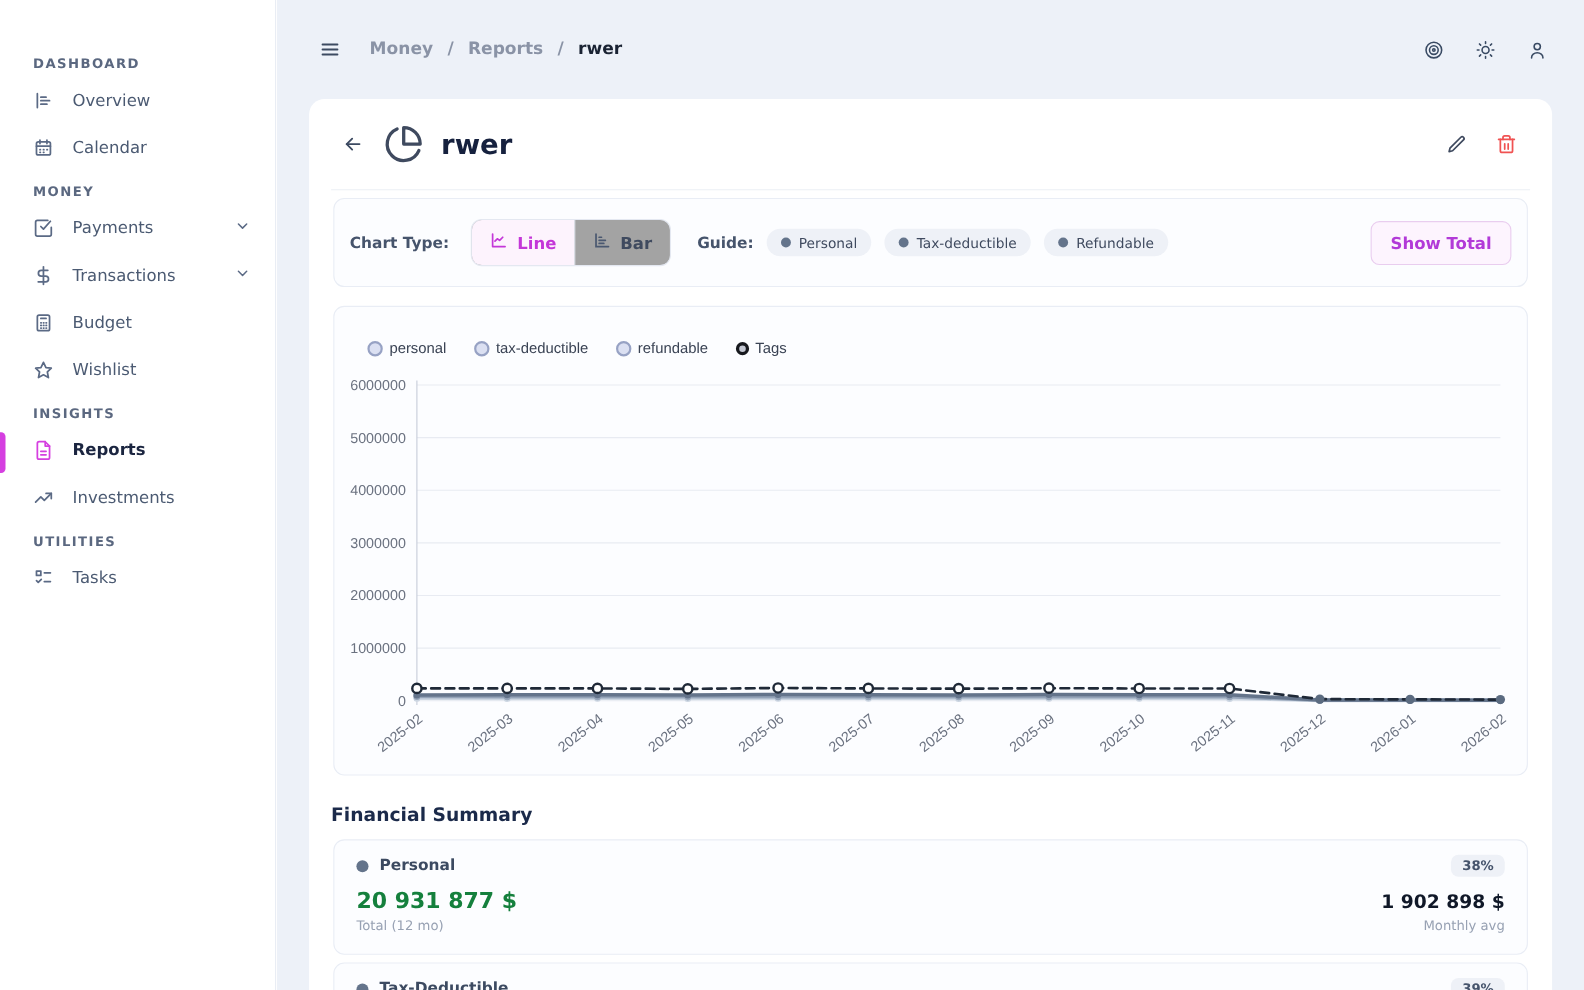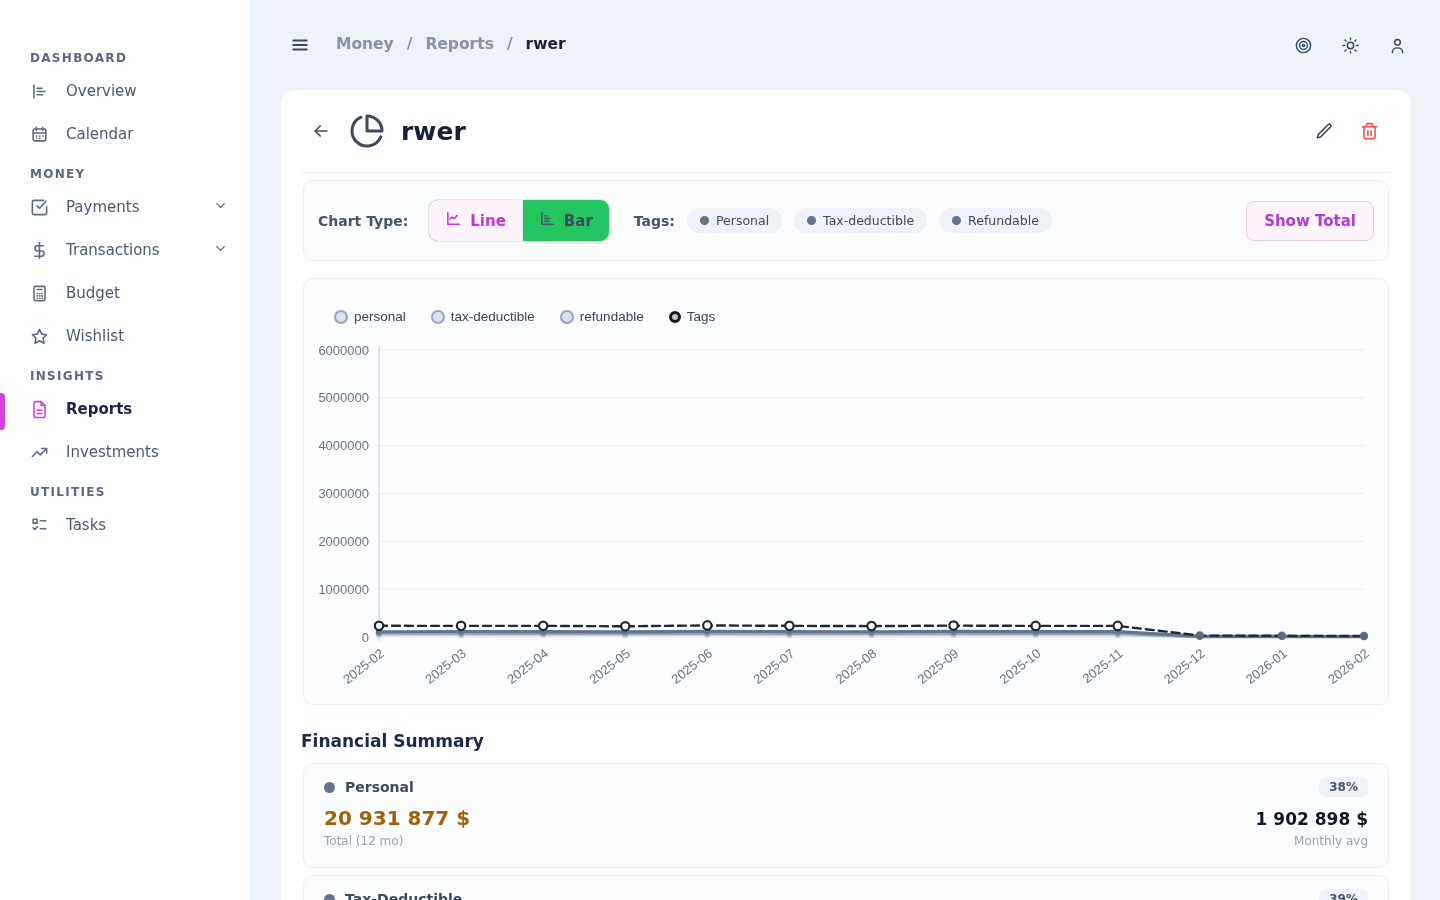--- a/index.html
+++ b/index.html
@@ -55,21 +55,21 @@
   .delete-btn svg { stroke:#f05252; }
   .header-divider { position:absolute; top:82px; left:20px; right:20px; height:1px;
                     background:#edf0f6; }
 
   .card { background:#fcfdff; border:1px solid #e9edf5; border-radius:10px; }
 
   
   .controls-card { position:absolute; top:90px; left:22px; width:1086px; height:81px;
                    display:flex; align-items:center; padding:0 14px; }
   .ctl-label { font-size:14px; font-weight:600; color:#46546c; }
-  .toggle-group { display:flex; margin-left:20px; background:#22c55e;
+  .toggle-group { display:flex; margin-left:20px; background:#a3a3a3;
                   border:1px solid #e4e8f1; border-radius:10px; overflow:hidden; }
   .toggle-btn { display:flex; align-items:center; gap:8px; padding:10px 16px;
                 font-size:15px; font-weight:600; color:#3f4a5f; cursor:pointer; }
   .toggle-btn svg { width:17px; height:17px; stroke:#4a5870; }
   .toggle-btn.selected { background:#fdf3fd; color:#c437d8; }
   .toggle-btn.selected svg { stroke:#c437d8; }
   .toggle-btn + .toggle-btn { border-left:1px solid #e4e8f1;justify-content:center; }
   .tags-label { margin-left:24px; font-size:14px; font-weight:600; color:#46546c; }
   .tag-chip { display:flex; align-items:center; gap:7px; margin-left:12px;
               background:#eef1f7; border-radius:99px; padding:5px 13px;
@@ -98,21 +98,21 @@
                   padding:13px 20px; }
   .summary-card.c1 { top:673px; }
   .summary-card.c2 { top:785px; }
   .sum-row1 { display:flex; align-items:center; }
   .sum-dot { width:11px; height:11px; border-radius:50%; background:#64748b;
              margin-right:10px; }
   .sum-label { font-size:14px; font-weight:600; color:#3c4a61; }
   .sum-badge { margin-left:auto; background:#eef1f7; border-radius:7px;
                padding:3px 10px; font-size:12px; font-weight:600; color:#46546c; }
   .sum-row2 { display:flex; align-items:baseline; margin-top:9px; }
-  .sum-total { font-size:20px; font-weight:800; color:#a16207; }
+  .sum-total { font-size:20px; font-weight:800; color:#15803d; }
   .sum-avg { margin-left:auto; font-size:17px; font-weight:800; color:#101828; }
   .sum-row3 { display:flex; margin-top:4px;text-align:center; }
   .sum-cap { font-size:12px; color:#97a1b3; }
   .sum-cap.right { margin-left:auto; }
 </style>
 </head>
 <body>
 
 <aside class="sidebar">
   <nav class="nav">
@@ -266,21 +266,21 @@
         <span>Line</span>
       </div>
       <div class="toggle-btn">
         <span><svg viewBox="0 0 24 24" fill="none" stroke-width="2.2" stroke-linecap="round">
               <path d="M4 4v16h16"></path>
               <path d="M8 8h3M8 12h8M8 16h6"></path>
             </svg></span>
         <span>Bar</span>
       </div>
     </div>
-    <span class="tags-label">Tags:</span>
+    <span class="tags-label">Guide:</span>
     <span class="tag-chip">
         <span class="tag-dot"></span>
         <span>Personal</span>
       </span>
     <span class="tag-chip">
         <span class="tag-dot"></span>
         <span>Tax-deductible</span>
       </span>
     <span class="tag-chip">
         <span class="tag-dot"></span>

